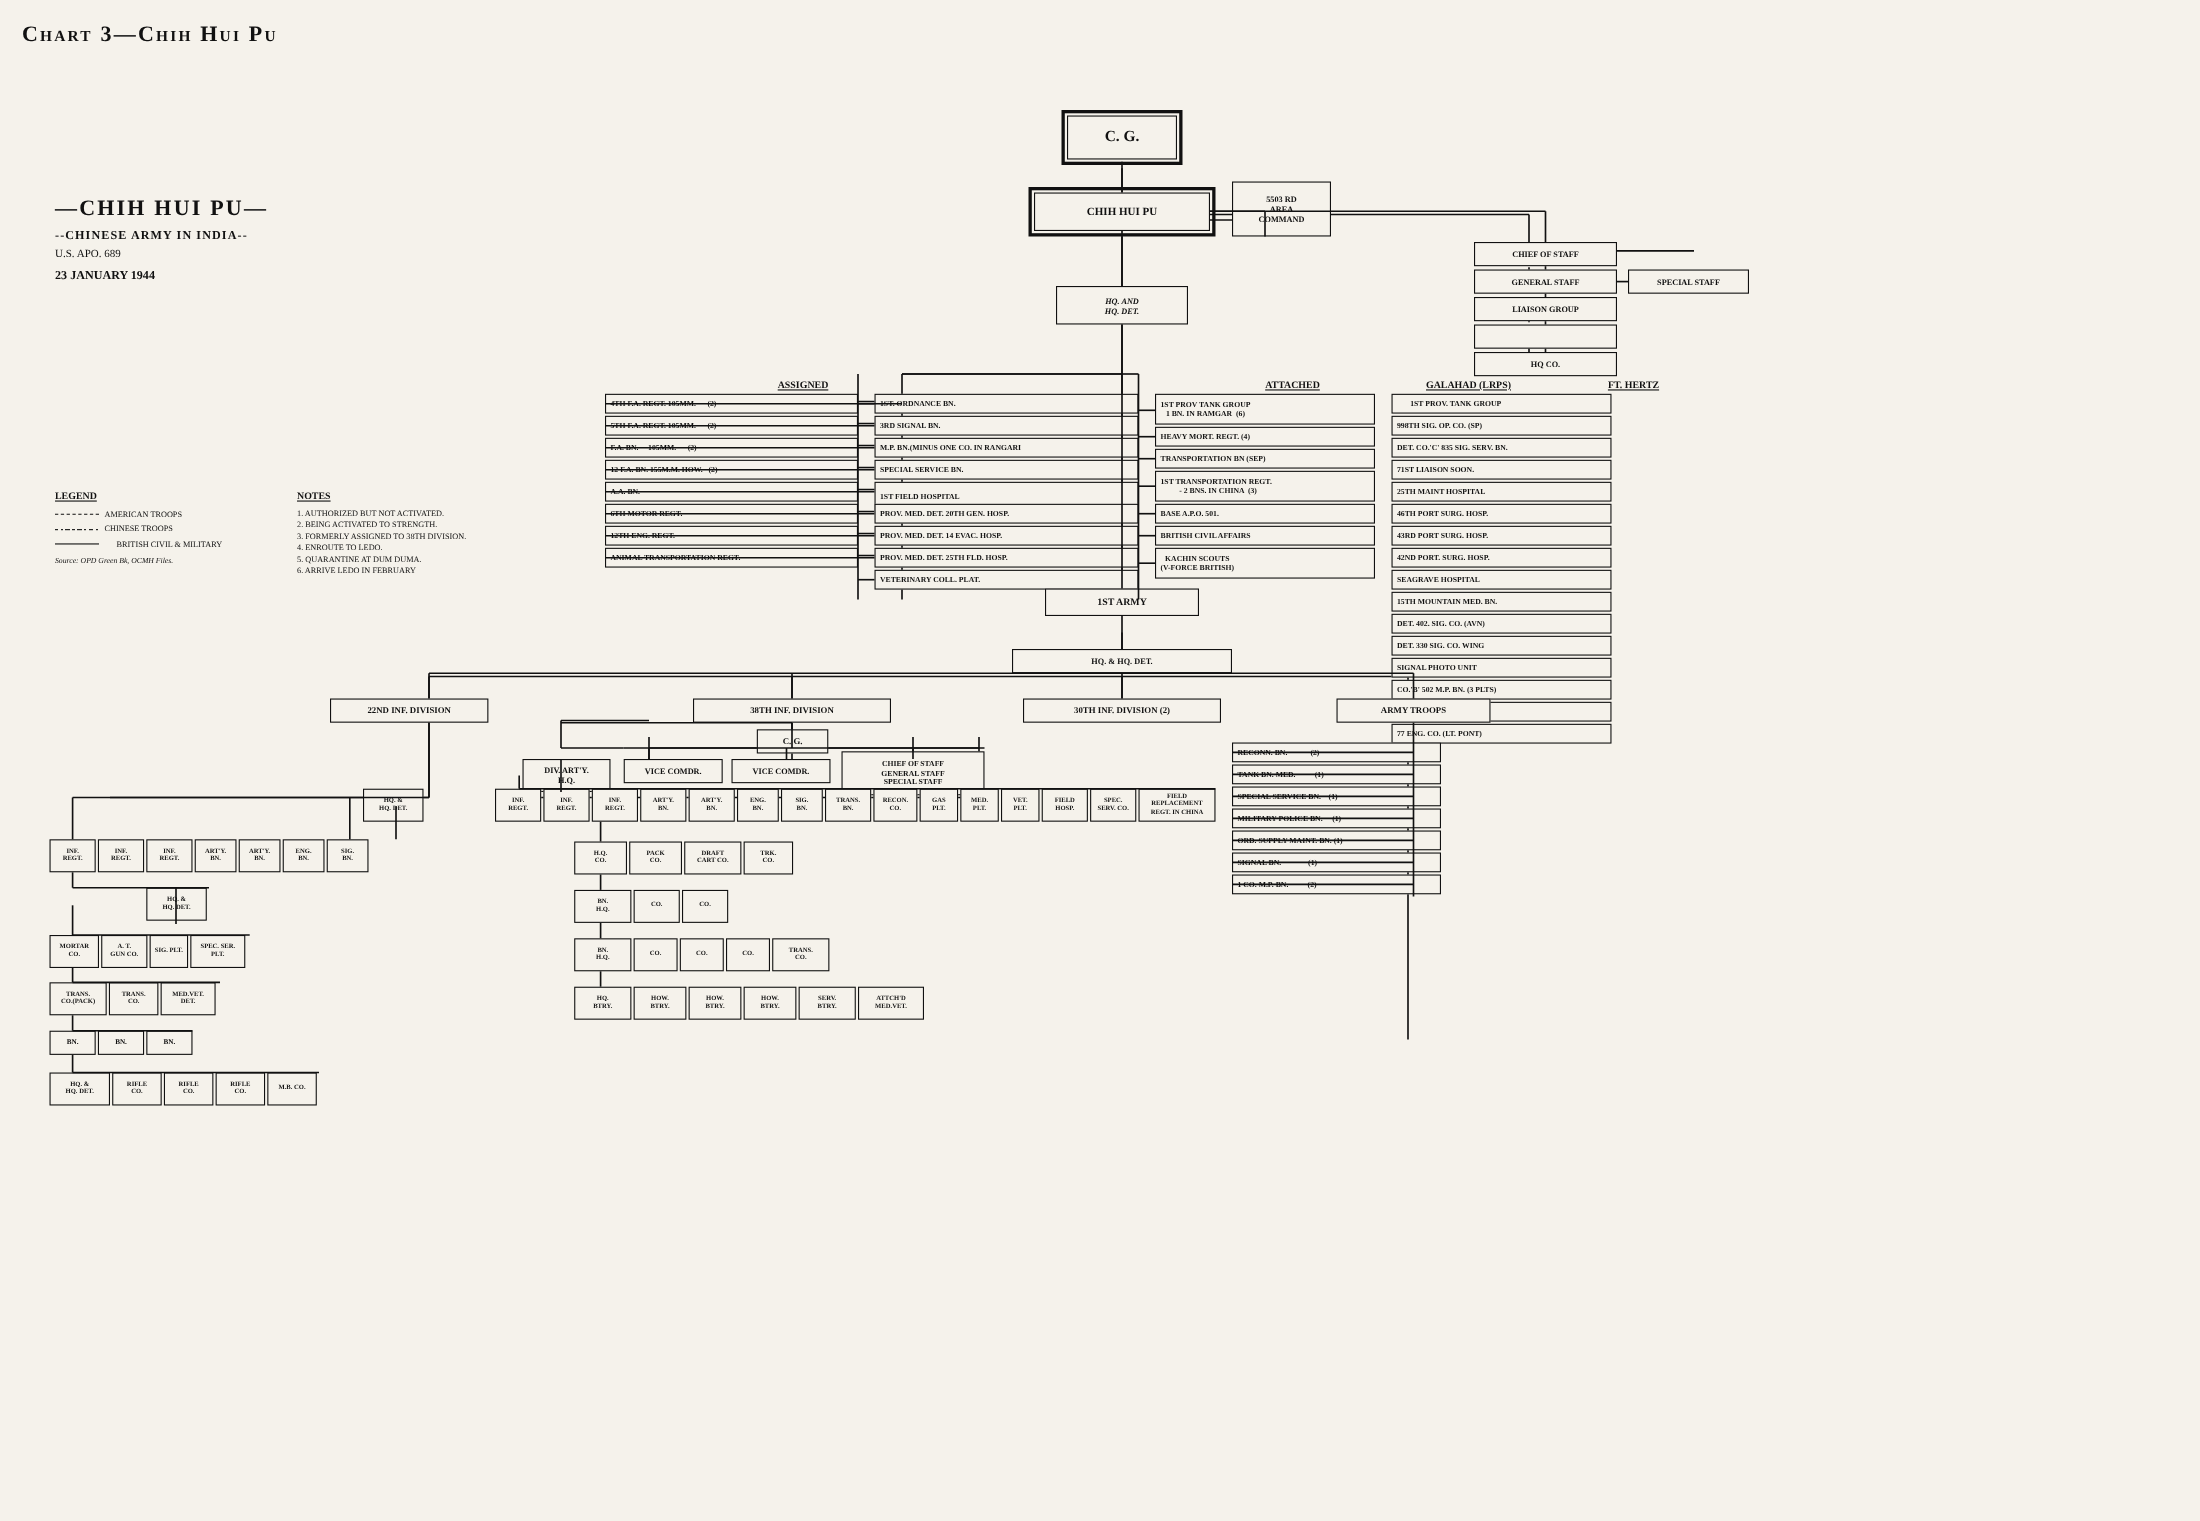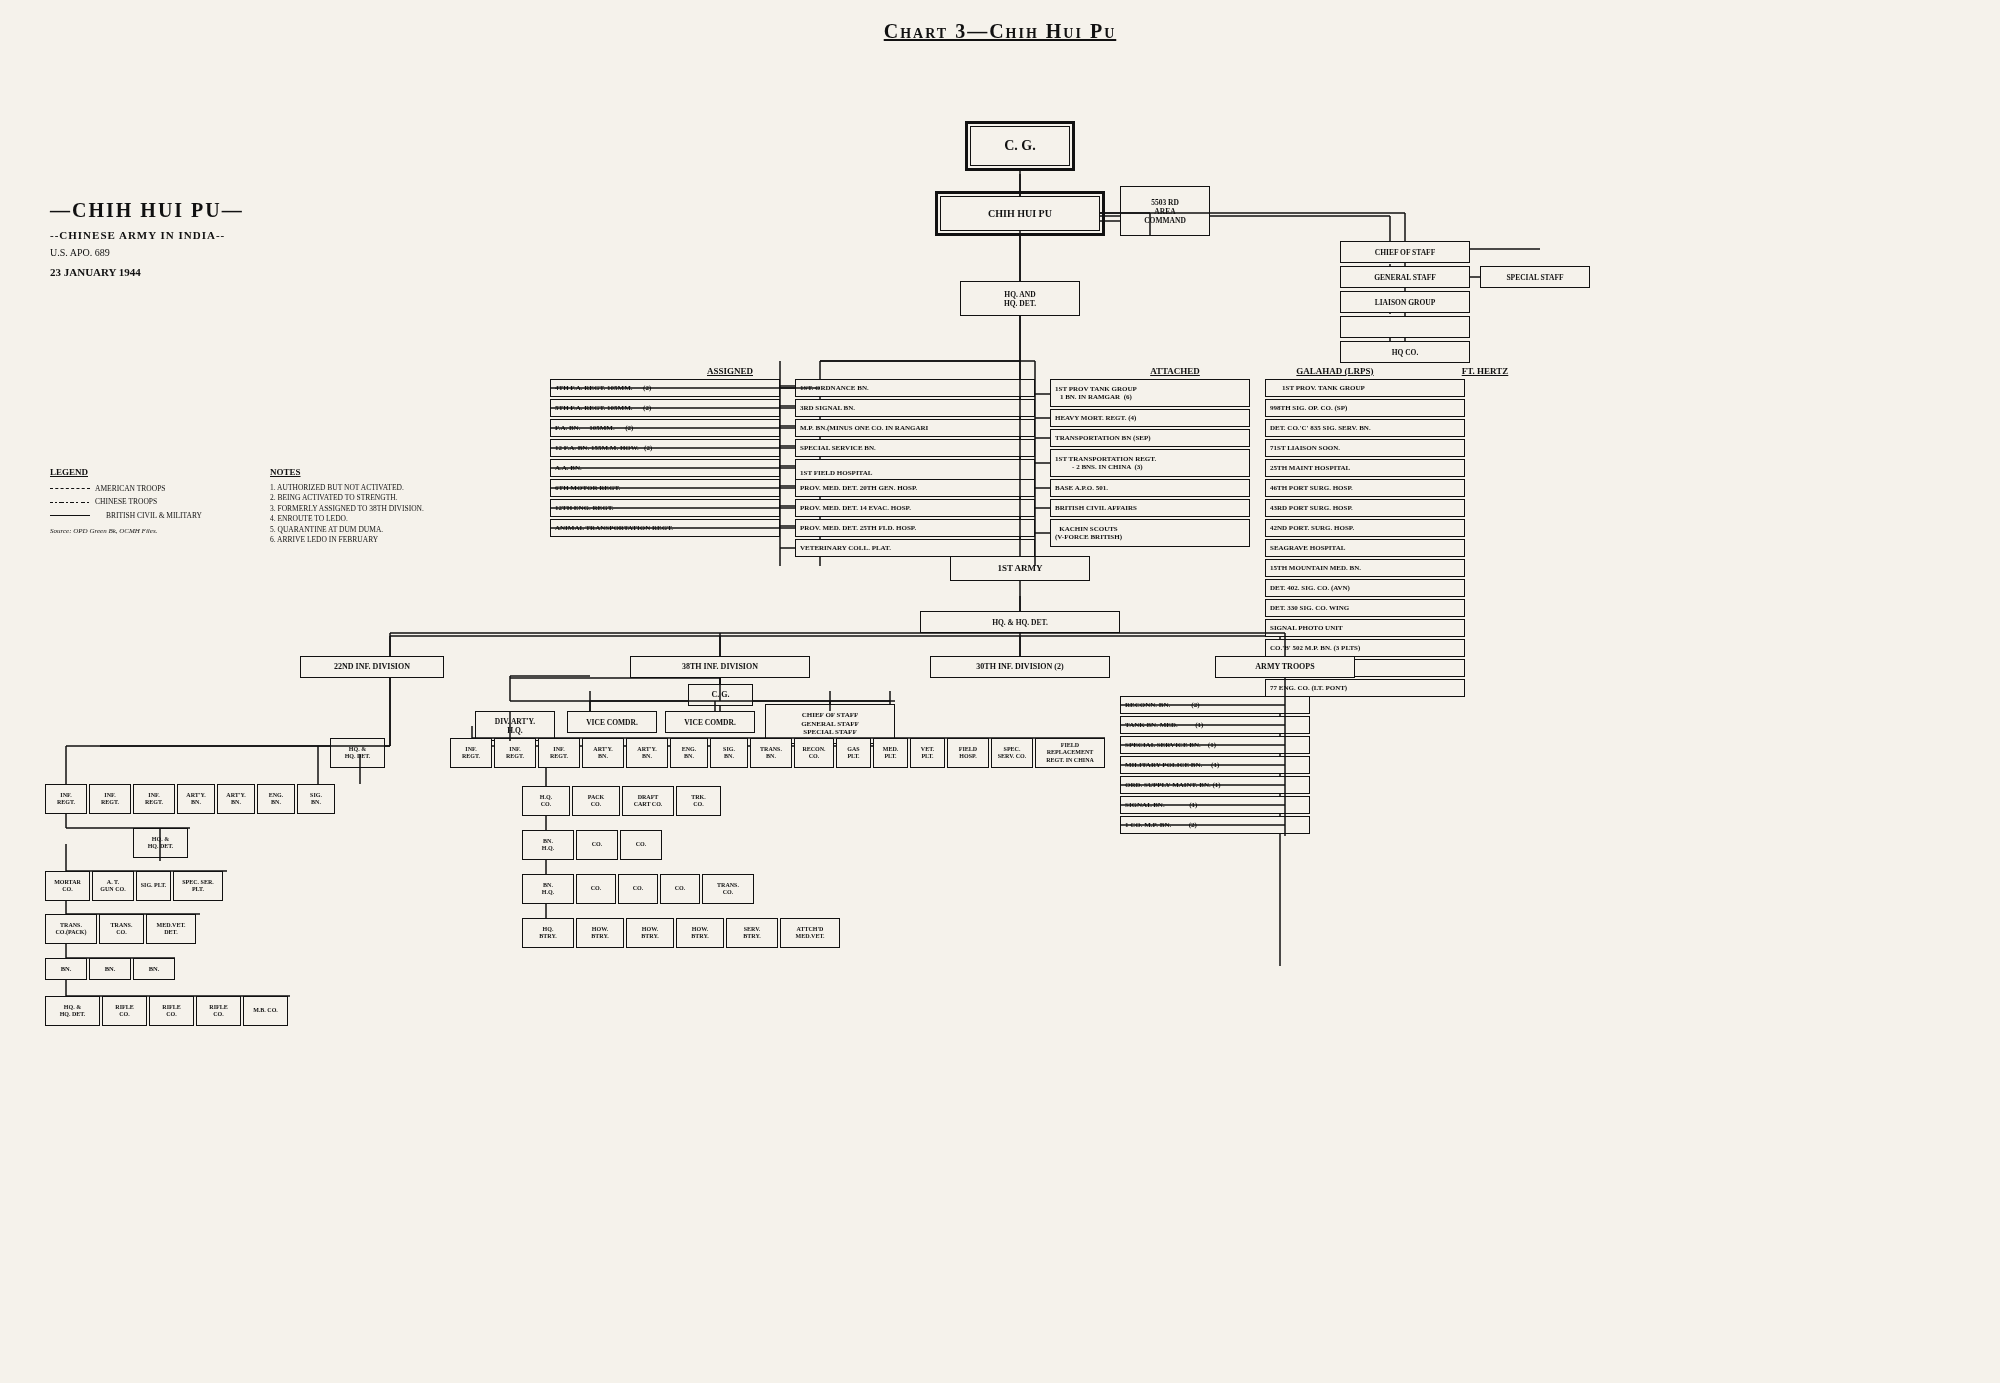--- a/index.html
+++ b/index.html
@@ -13,27 +13,25 @@
       overflow: hidden;
     }
     .page {
       width: 2000px;
       min-height: 1383px;
       background: #f5f2eb;
       position: relative;
       padding: 20px;
     }
     .main-title {
-      text-align: center;
       font-size: 20px;
       font-weight: bold;
       letter-spacing: 2px;
-      margin-bottom: 23px;
+      margin-bottom: 2px;
       font-variant: small-caps;
-      text-decoration: underline;
     }
     .chart-area {
       position: relative;
       width: 100%;
       height: 1330px;
     }
     
     .box {
       position: absolute;
       border: 1.5px solid #111;
@@ -206,21 +204,21 @@
       <div style="font-size:7.5px;">5. QUARANTINE AT DUM DUMA.</div>
       <div style="font-size:7.5px;">6. ARRIVE LEDO IN FEBRUARY</div>
     </div>
 
     <div class="box-double" style="left:950px; top:60px; width:100px; height:40px; font-size:14px; font-weight:bold;">C. G.</div>
 
     <div class="box-double" style="left:920px; top:130px; width:160px; height:35px; font-size:10px;">CHIH HUI PU</div>
 
     <div class="box" style="left:1100px; top:120px; width:90px; height:50px; font-size:7.5px;">5503 RD<br>AREA<br>COMMAND</div>
 
-    <div class="box" style="left:940px; top:215px; width:120px; height:35px; font-size:7.5px;">HQ. AND<br>HQ. DET.</div>
+    <div class="box" style="left:940px; top:215px; width:120px; height:35px; font-size:7.5px;font-style:italic;">HQ. AND<br>HQ. DET.</div>
 
     <div class="box" style="left:1320px; top:175px; width:130px; height:22px; font-size:7.5px;">CHIEF OF STAFF</div>
     <div class="box" style="left:1320px; top:200px; width:130px; height:22px; font-size:7.5px;">GENERAL STAFF</div>
     <div class="box" style="left:1460px; top:200px; width:110px; height:22px; font-size:7.5px;">SPECIAL STAFF</div>
     <div class="box" style="left:1320px; top:225px; width:130px; height:22px; font-size:7.5px;">LIAISON GROUP</div>
     <div class="box" style="left:1320px; top:250px; width:130px; height:22px; font-size:7.5px;"></div>
     <div class="box" style="left:1320px; top:275px; width:130px; height:22px; font-size:7.5px;">HQ CO.</div>
 
     <div style="position:absolute; left:620px; top:300px; width:180px; text-align:center; font-size:9px; font-weight:bold; text-decoration:underline;">ASSIGNED</div>
 

